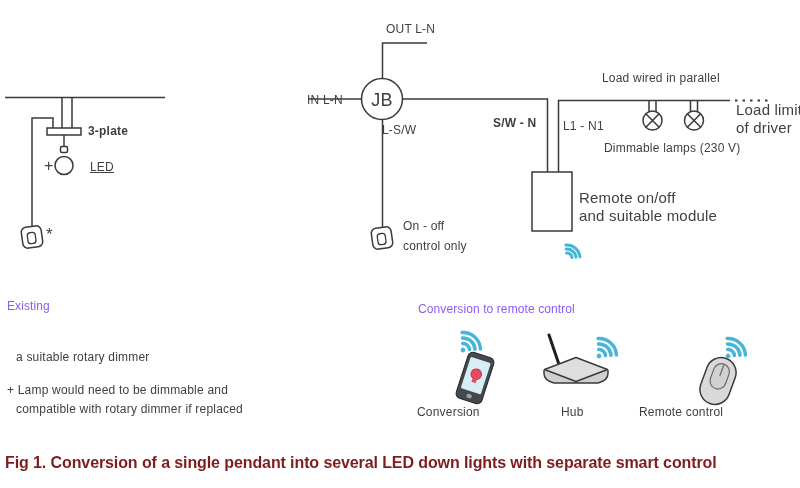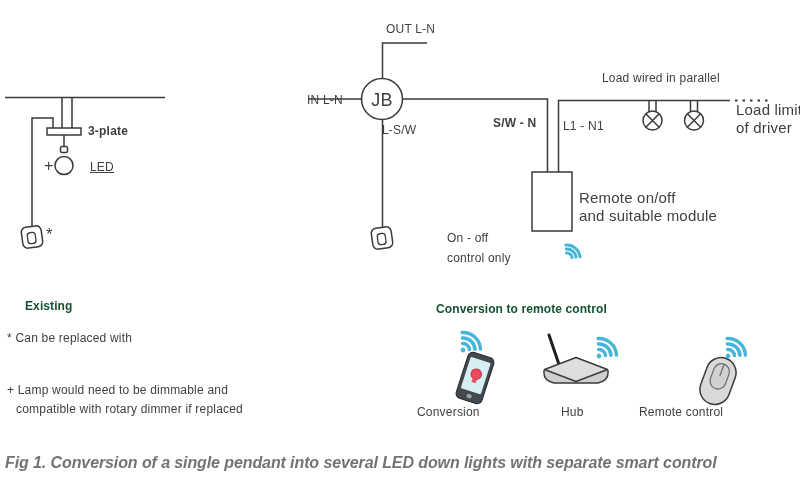--- a/index.html
+++ b/index.html
@@ -1,25 +1,25 @@
 <!DOCTYPE html>
 <html><head>
 <meta charset="utf-8">
 <style>
   html,body{margin:0;padding:0;background:#fff;}
   .stage{position:relative;width:800px;height:488px;background:#ffffff;
          font-family:"Liberation Sans",sans-serif;color:#3f3f3f;overflow:hidden;}
   svg{position:absolute;left:0;top:0;}
   .lbl{position:absolute;white-space:nowrap;font-size:12px;line-height:18px;letter-spacing:.2px;}
   .lbl2{position:absolute;white-space:nowrap;font-size:15px;line-height:17.5px;letter-spacing:.2px;}
-  .bold{font-weight:bold;color:#14532d;letter-spacing:.1px;margin-left:18px;}
+  .bold{font-weight:normal;color:#8b5cf6;letter-spacing:.1px;}
   .marker{font-size:16px;}
   .jb{width:30px;text-align:center;font-size:18px;}
   .caption{position:absolute;white-space:nowrap;font-weight:bold;font-size:16px;
-           color:#737373;letter-spacing:-0.1px;font-style:italic;}
+           color:#7f1d1d;letter-spacing:-0.1px;}
   .wire{stroke:#3a3a3a;stroke-width:1.5;fill:none;}
   .boxfill{fill:#ffffff;stroke:#3a3a3a;stroke-width:1.5;}
   .warc{fill:none;stroke:#45b6d9;stroke-width:3.4;stroke-linecap:round;}
   .warc-s{fill:none;stroke:#45b6d9;stroke-width:3;stroke-linecap:round;}
   .wdot{fill:#45b6d9;}
 </style>
 </head>
 <body>
 
 <div class="stage">
@@ -137,36 +137,37 @@
   <div class="lbl" style="left:307px;top:91px;">IN L-N</div>
   <div class="lbl jb" style="left:367px;top:91px;">JB</div>
   <div class="lbl" style="left:382px;top:121px;">L-S/W</div>
   <div class="lbl" style="left:493px;top:114px;font-weight:bold;">S/W - N</div>
   <div class="lbl" style="left:563px;top:117px;">L1 - N1</div>
   <div class="lbl" style="left:602px;top:69px;">Load wired in parallel</div>
   <div class="lbl2" style="left:736px;top:101px;">
     <div>Load limit</div>
     <div>of driver</div>
   </div>
+  <div class="lbl" style="left:604px;top:139px;">Dimmable lamps (230 V)</div>
   <div class="lbl2" style="left:579px;top:189px;">
     <div>Remote on/off</div>
     <div>and suitable module</div>
   </div>
-  <div class="lbl" style="left:403px;top:228px;line-height:20px;margin-left:44px;">
+  <div class="lbl" style="left:403px;top:216px;line-height:20px;">
     <div>On - off</div>
     <div>control only</div>
   </div>
 
   <div class="lbl" style="left:88px;top:122px;font-weight:bold;">3-plate</div>
   <div class="lbl marker" style="left:44px;top:157px;">+</div>
   <div class="lbl" style="left:90px;top:158px;text-decoration:underline;">LED</div>
   <div class="lbl" style="left:46px;top:226px;font-size:17px;">*</div>
 
   <div class="lbl bold" style="left:7px;top:297px;">Existing</div>
-  <div class="lbl" style="left:7px;top:329px;">* Can be replaced with</div>
+  <div class="lbl" style="left:16px;top:348px;">a suitable rotary dimmer</div>
   <div class="lbl" style="left:16px;top:400px;">compatible with rotary dimmer if replaced</div>
   <div class="lbl" style="left:7px;top:381px;">+ Lamp would need to be dimmable and</div>
 
   <div class="lbl bold" style="left:418px;top:300px;">Conversion to remote control</div>
   <div class="lbl" style="left:417px;top:403px;">Conversion</div>
   <div class="lbl" style="left:561px;top:403px;">Hub</div>
   <div class="lbl" style="left:639px;top:403px;">Remote control</div>
 
   <div class="caption" style="left:5px;top:454px;">Fig 1. Conversion of a single pendant into several LED down lights with separate smart control</div>
 </div>

